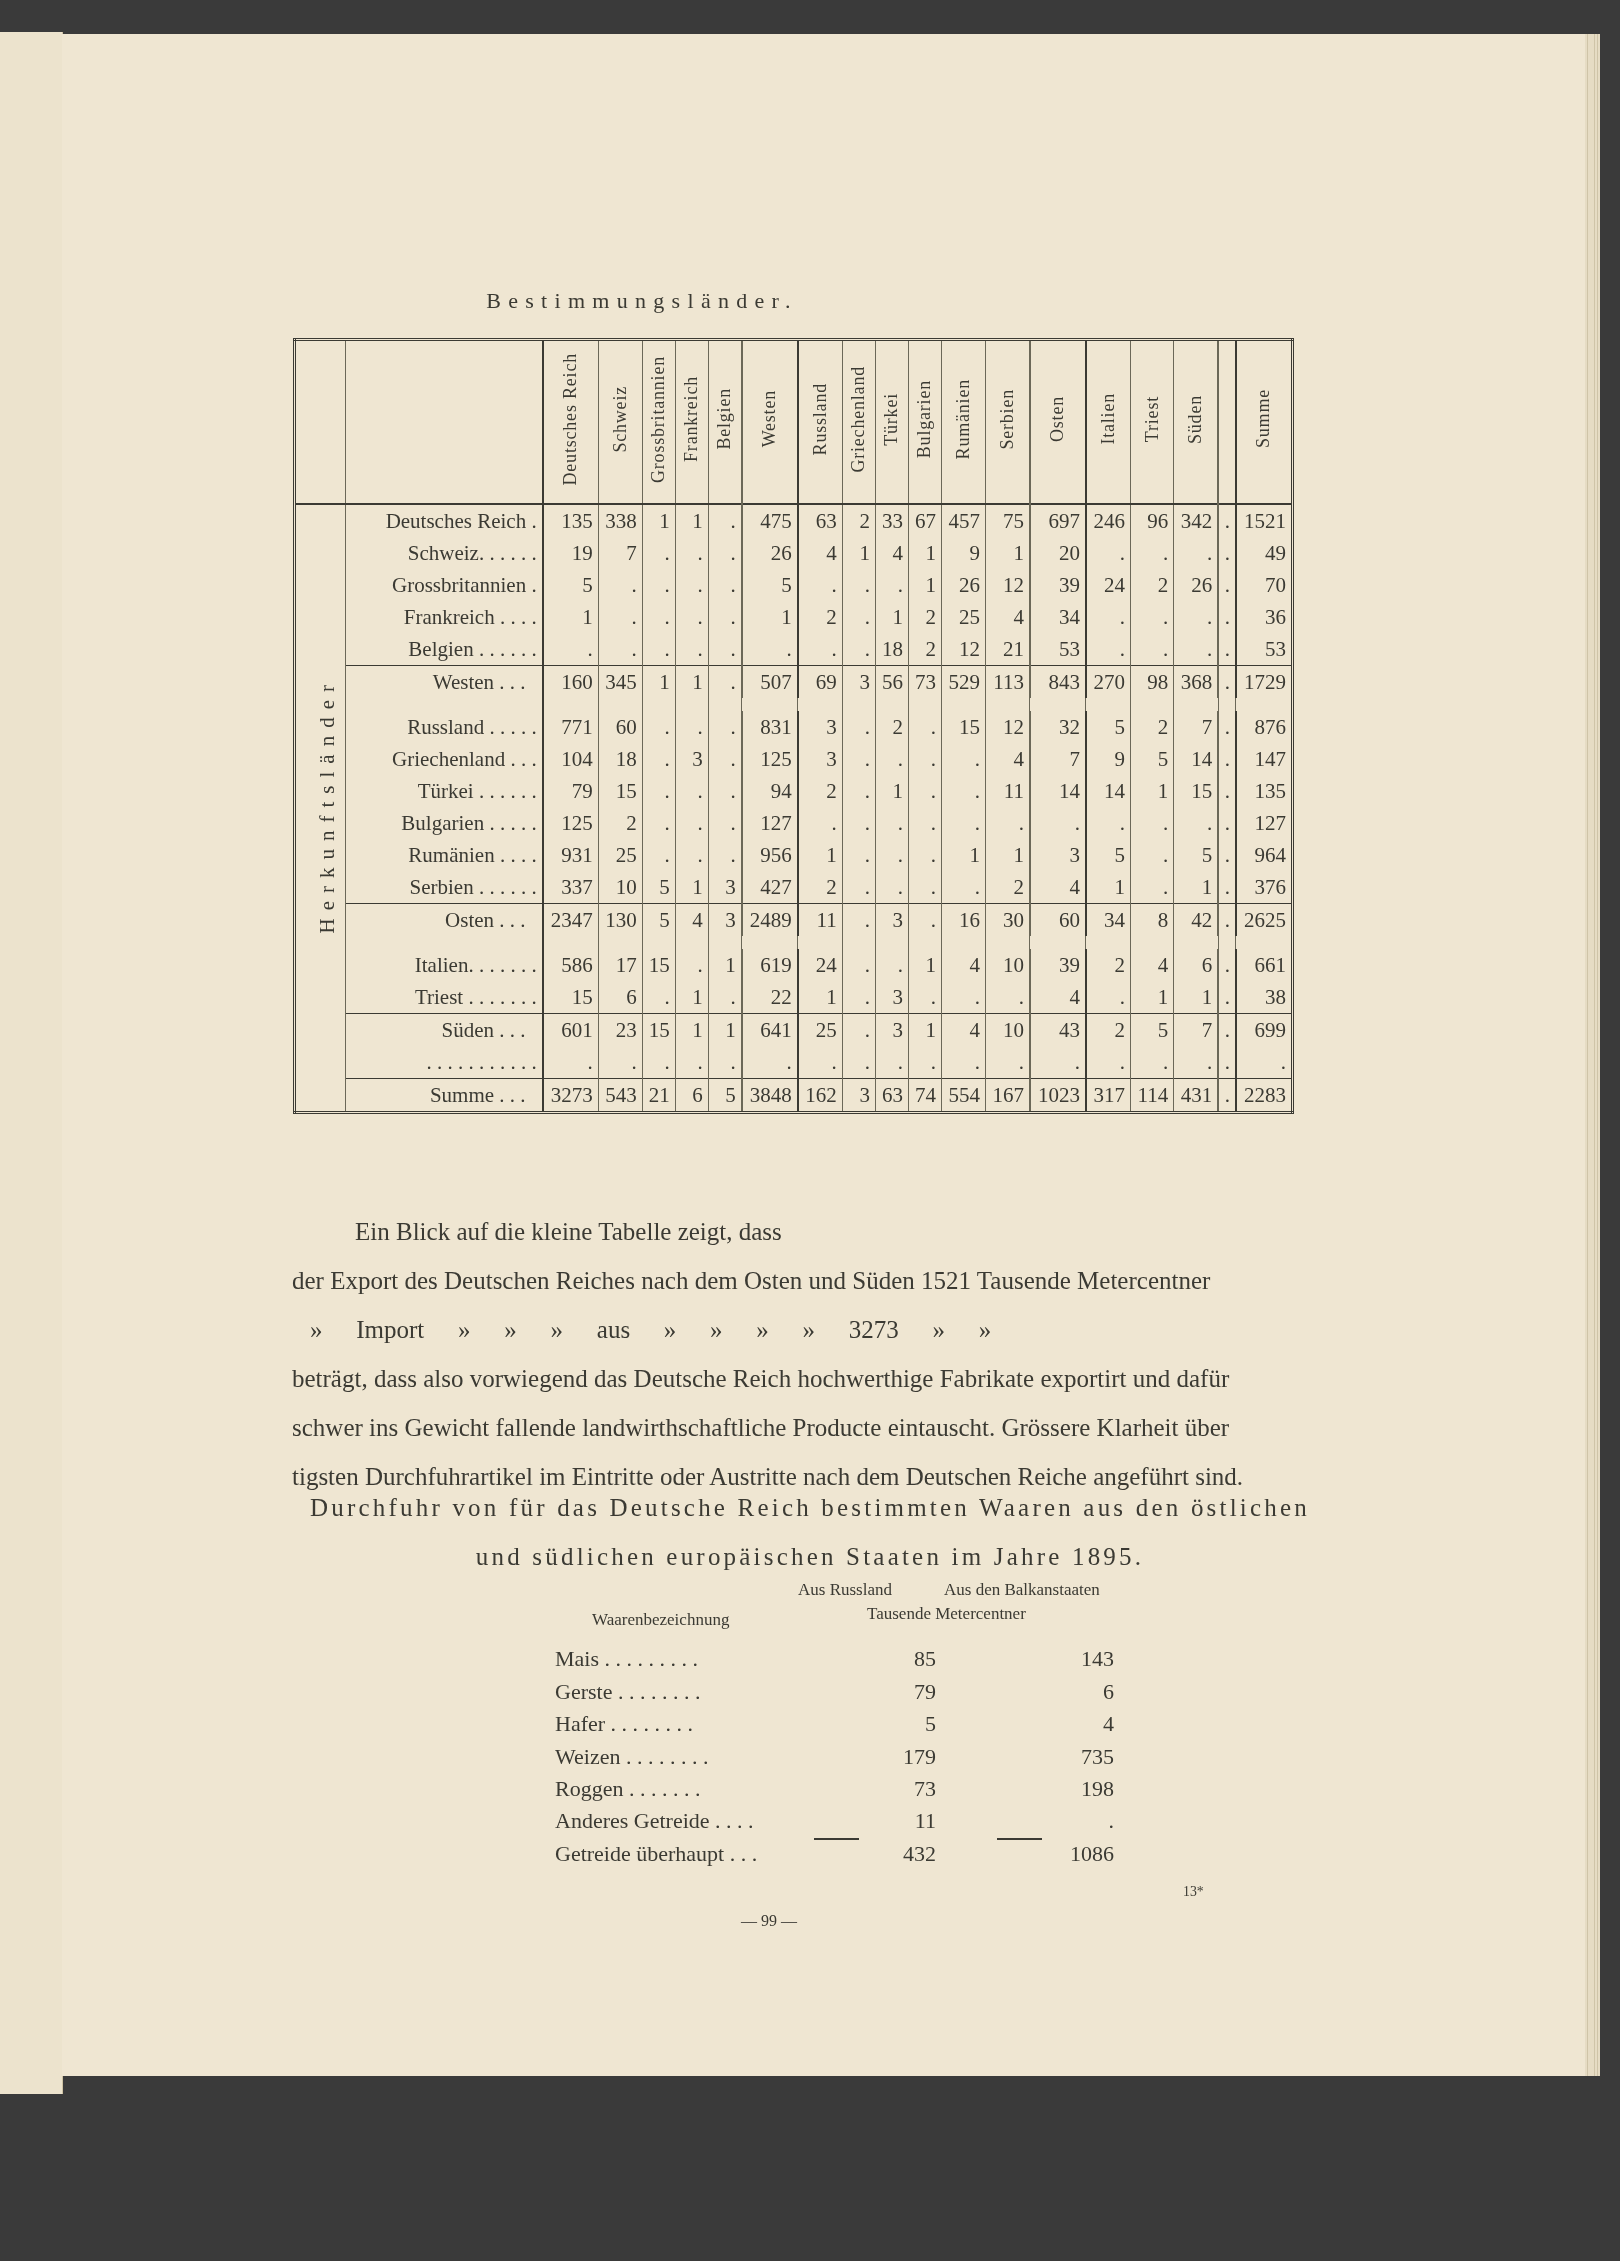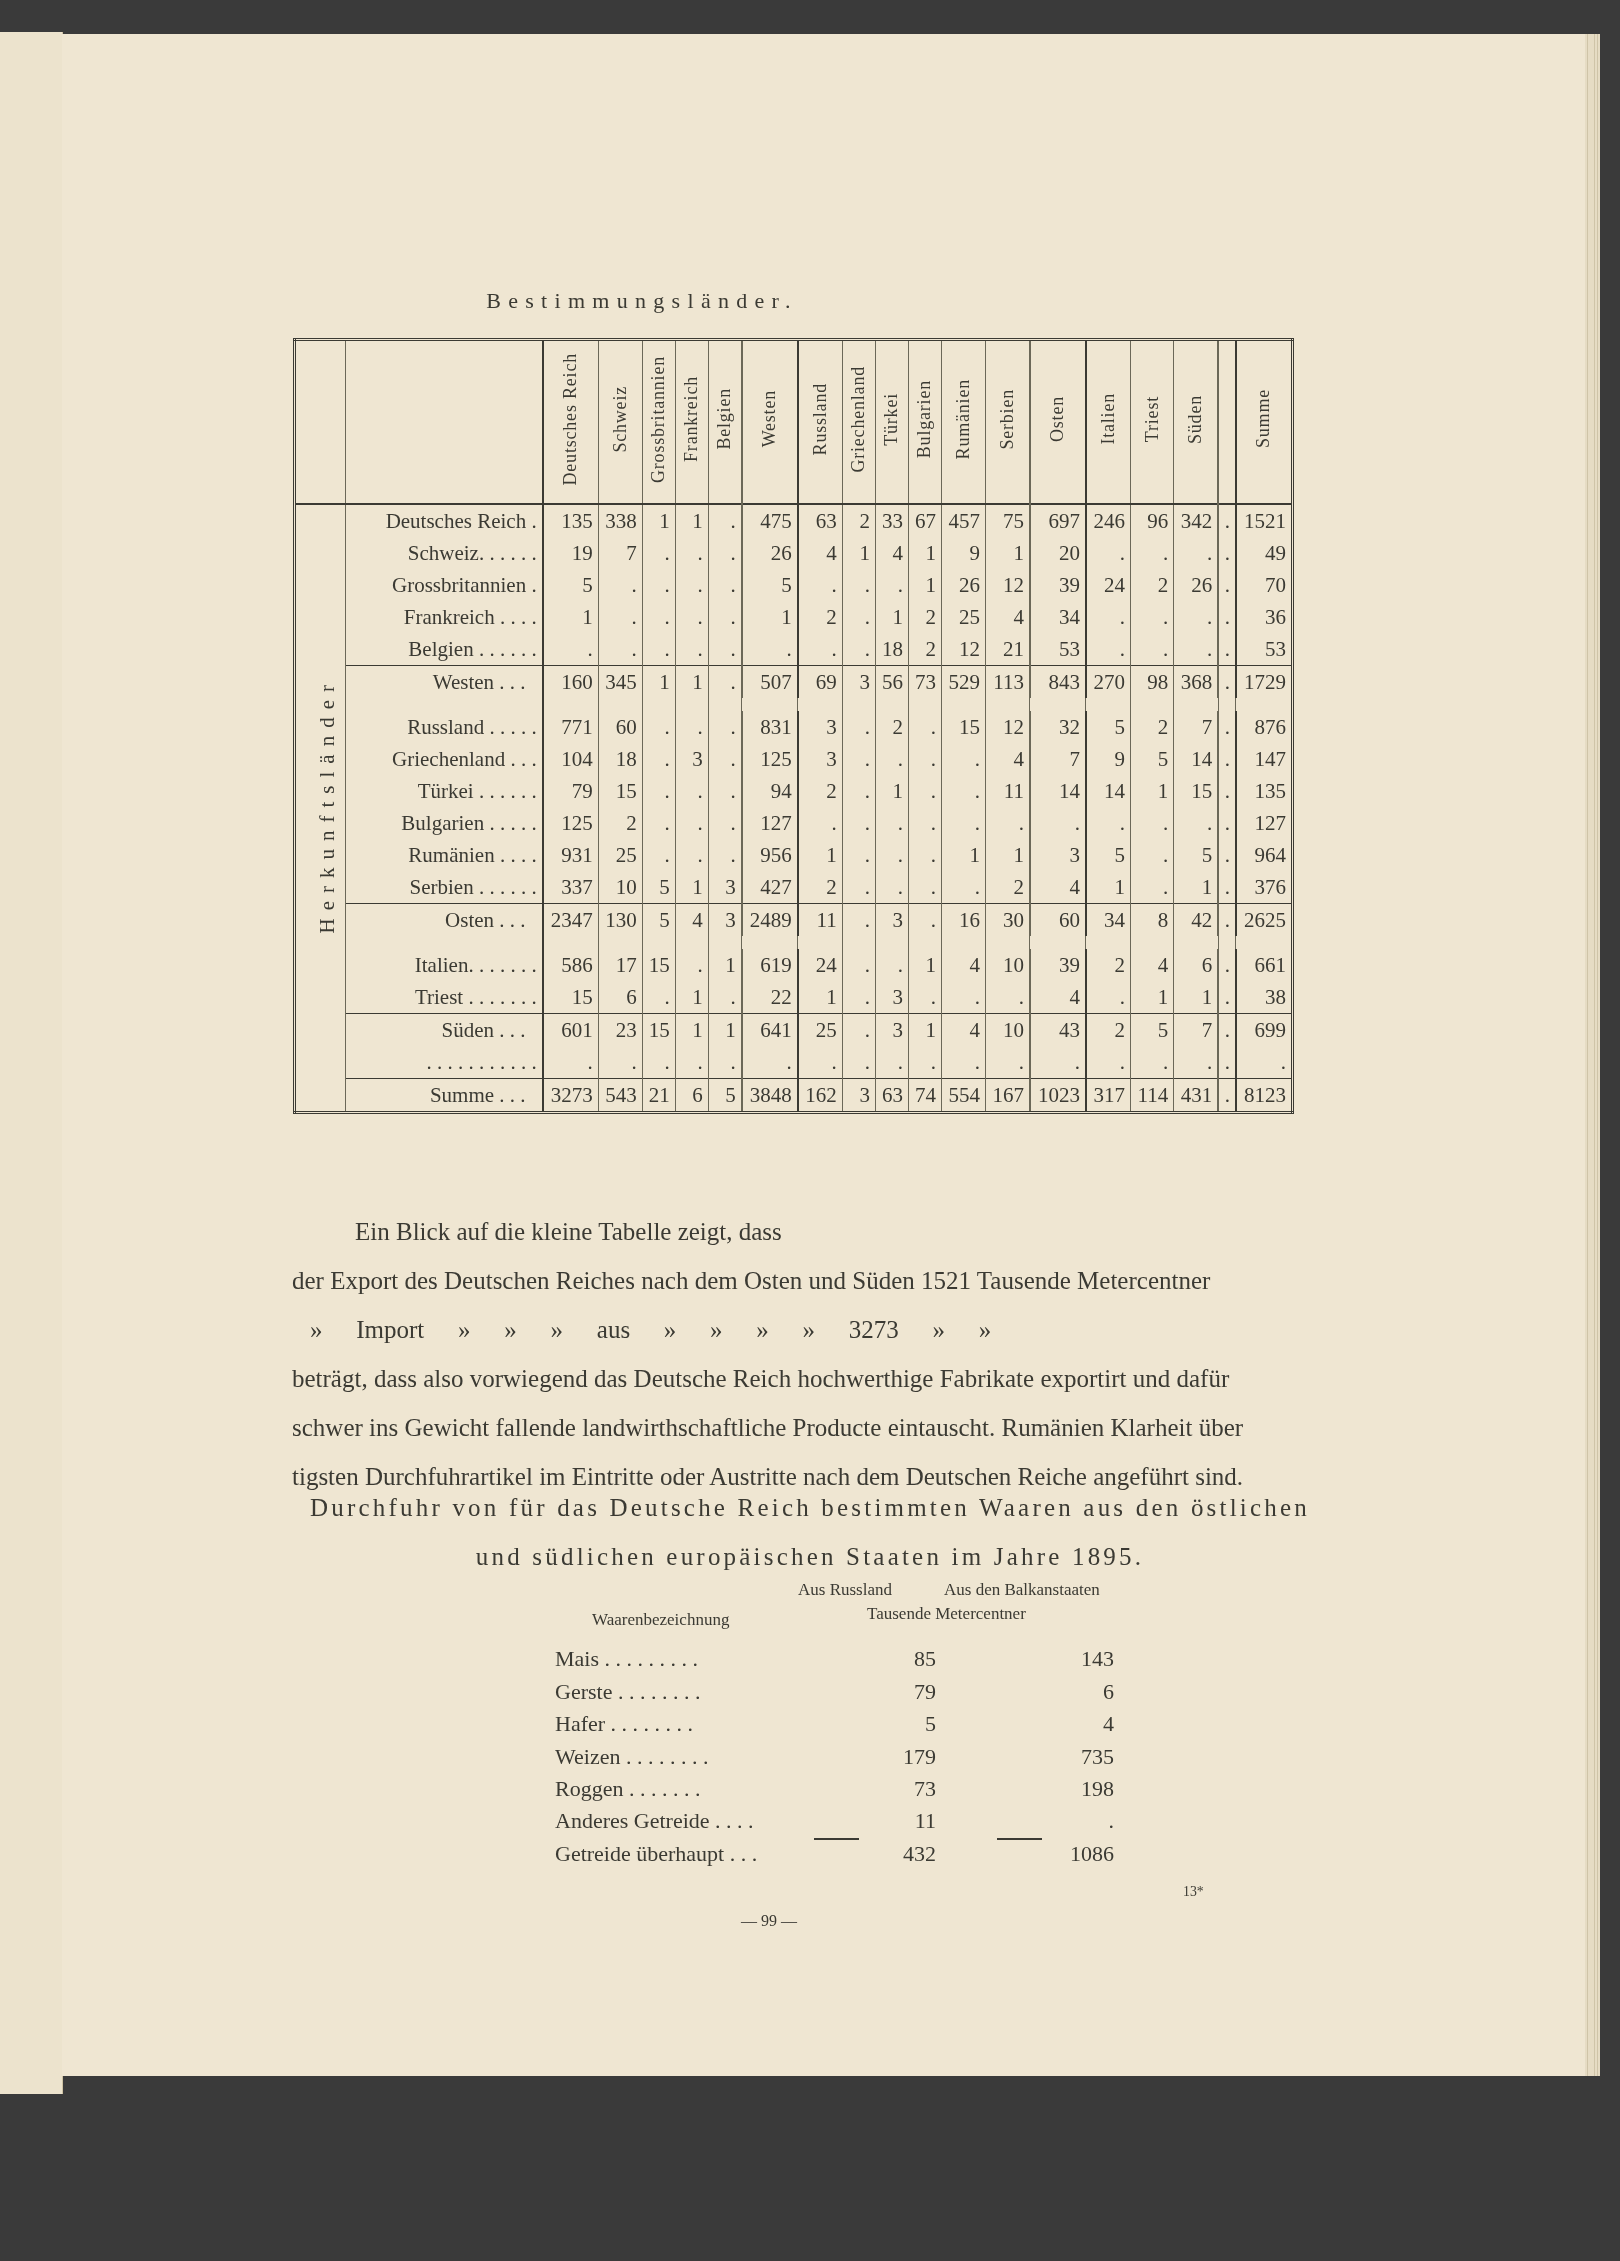--- a/index.html
+++ b/index.html
@@ -477,31 +477,31 @@
         <td>3</td>
         <td>63</td>
         <td>74</td>
         <td>554</td>
         <td>167</td>
         <td class="dbl-l">1023</td>
         <td class="bold-l">317</td>
         <td>114</td>
         <td>431</td>
         <td class="dbl-l">.</td>
-        <td class="bold-l">8123</td>
+        <td class="bold-l">2283</td>
       </tr>
     </tbody>
 </table>
 
 <div class="para" style="top:1207px;">
   <div class="indent">Ein Blick auf die kleine Tabelle zeigt, dass</div>
   <div>der Export des Deutschen Reiches nach dem Osten und Süden 1521 Tausende Metercentner</div>
   <div style="word-spacing:27.5px;padding-left:18px;">» Import » » » aus » » » » 3273 » »</div>
   <div>beträgt, dass also vorwiegend das Deutsche Reich hochwerthige Fabrikate exportirt und dafür</div>
-  <div>schwer ins Gewicht fallende landwirthschaftliche Producte eintauscht. Rumänien Klarheit über</div>
+  <div>schwer ins Gewicht fallende landwirthschaftliche Producte eintauscht. Grössere Klarheit über</div>
   <div>tigsten Durchfuhrartikel im Eintritte oder Austritte nach dem Deutschen Reiche angeführt sind.</div>
 </div>
 
 <div class="sub-title" style="top:1483px;">
   <div>Durchfuhr von für das Deutsche Reich bestimmten Waaren aus den östlichen</div>
   <div>und südlichen europäischen Staaten im Jahre 1895.</div>
 </div>
 
 <div class="grain" style="left:539px;top:1580px;width:616px;height:292px;">
   <div style="position:absolute;left:53px;top:18px;font-size:17px;margin-top:12px;">Waarenbezeichnung</div>

